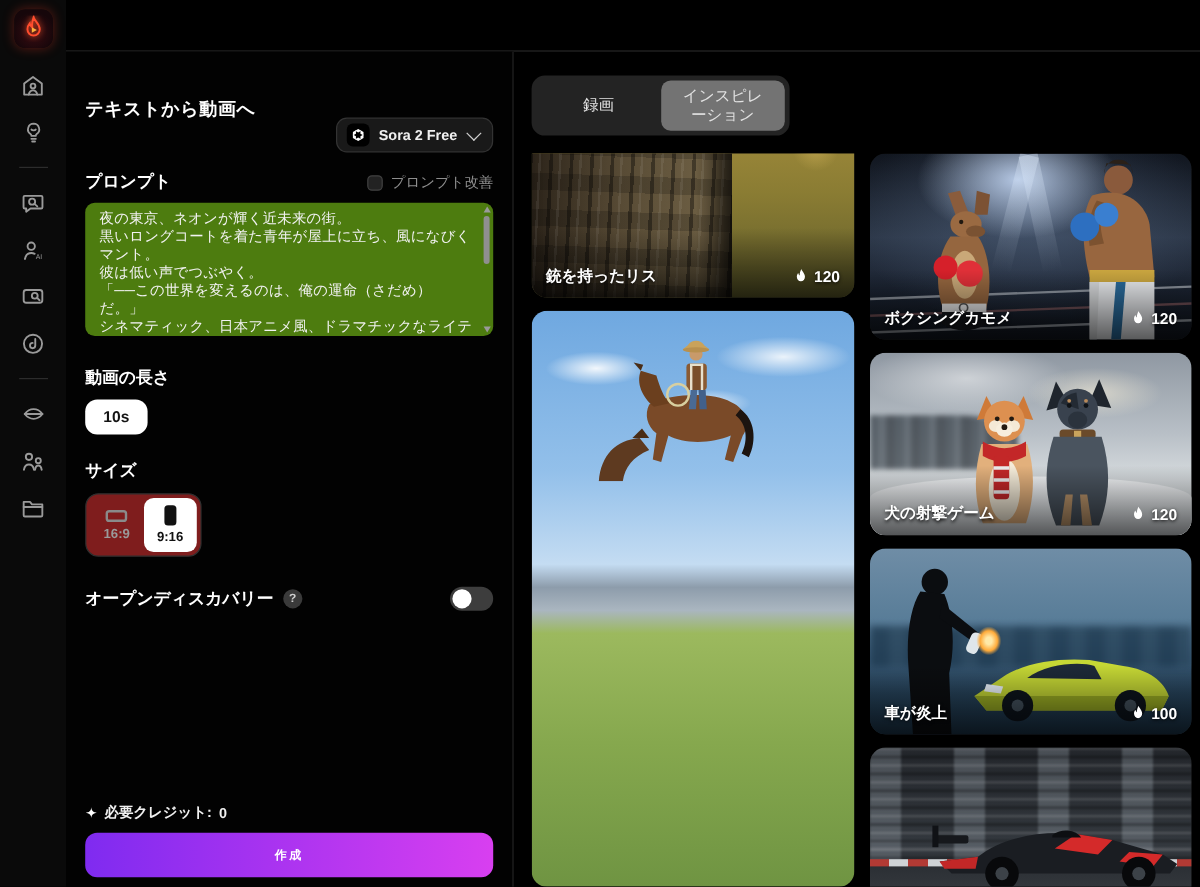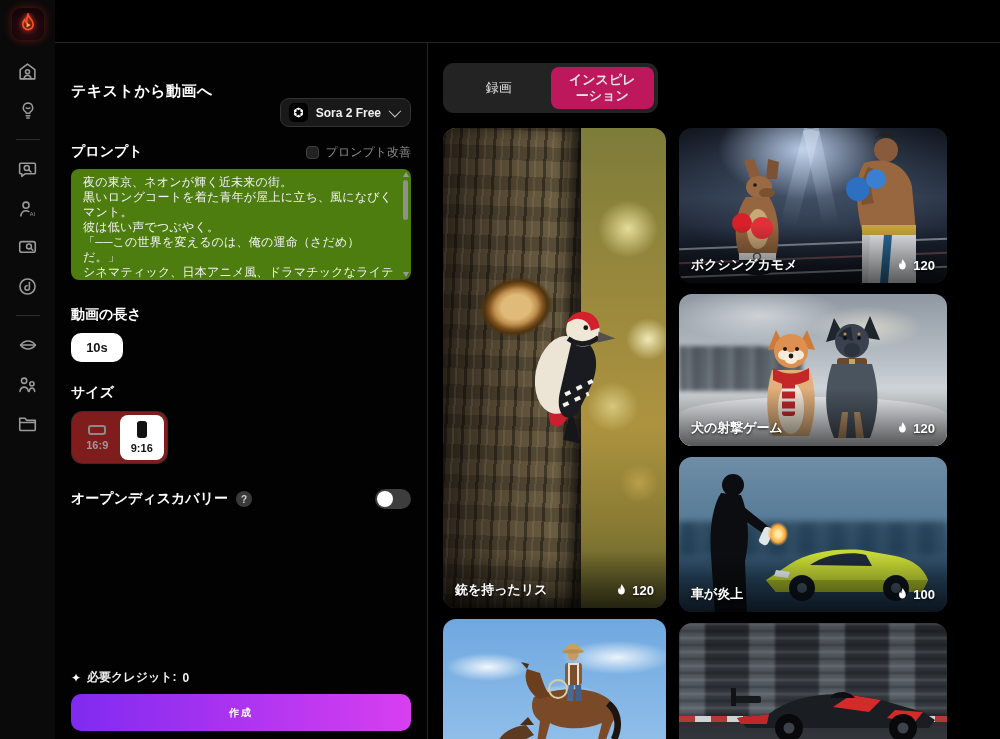--- a/index.html
+++ b/index.html
@@ -62,26 +62,26 @@
 
   .spacer { flex:1; }
   .credits-row { display:flex; align-items:center; gap:6px; font-size:12px; font-weight:bold; color:#f0f0f0; margin-bottom:8px; }
   .sparkle { font-size:12px; color:#fff; }
   .create-btn { height:37px; border:none; border-radius:10px; background:linear-gradient(90deg,#7f2bf0 0%,#a833f0 45%,#d83ff0 100%); color:#fff; font-size:10px; font-weight:bold; letter-spacing:2px; cursor:pointer; width:100%; font-family:inherit; }
 
   
   .right-panel { flex:1; padding:20px 0 0 15px; min-width:0; }
   .tabs { width:215px; height:50px; background:#232323; border-radius:11px; display:flex; padding:4px; }
   .tab { flex:1; display:flex; align-items:center; justify-content:center; border-radius:8px; font-size:13px; color:#e2e2e2; text-align:center; cursor:pointer; }
-  .tab.selected { background:#be185d; font-weight:bold; }
+  .tab.selected { background:#737373; font-weight:normal; }
   .tab .wrap2 { max-width:72px; line-height:16px; }
 
   .grid { margin-top:15px; display:flex; gap:13px; height:611px; overflow:hidden; }
   .gcol { display:flex; flex-direction:column; gap:11px; }
-  .gcol.c1 { width:223px; }
+  .gcol.c1 { width:269px;justify-content:flex-end; }
   .gcol.c2 { width:268px; }
   .card { position:relative; border-radius:13px; overflow:hidden; background:#101010; flex:0 0 auto; cursor:pointer; }
   .card .art { position:absolute; inset:0; }
   .card .shade { position:absolute; left:0; right:0; bottom:0; height:58px; background:linear-gradient(180deg, rgba(0,0,0,0) 0%, rgba(0,0,0,.62) 100%); }
   .card .meta { position:absolute; left:12px; right:12px; bottom:9px; display:flex; align-items:center; justify-content:space-between; }
   .card .ctitle { font-size:13px; font-weight:bold; text-shadow:0 1px 3px rgba(0,0,0,.9); }
   .card .ccount { display:flex; align-items:center; gap:5px; font-size:13px; font-weight:bold; text-shadow:0 1px 3px rgba(0,0,0,.9); }
 
   
   .art-woodpecker { background:

